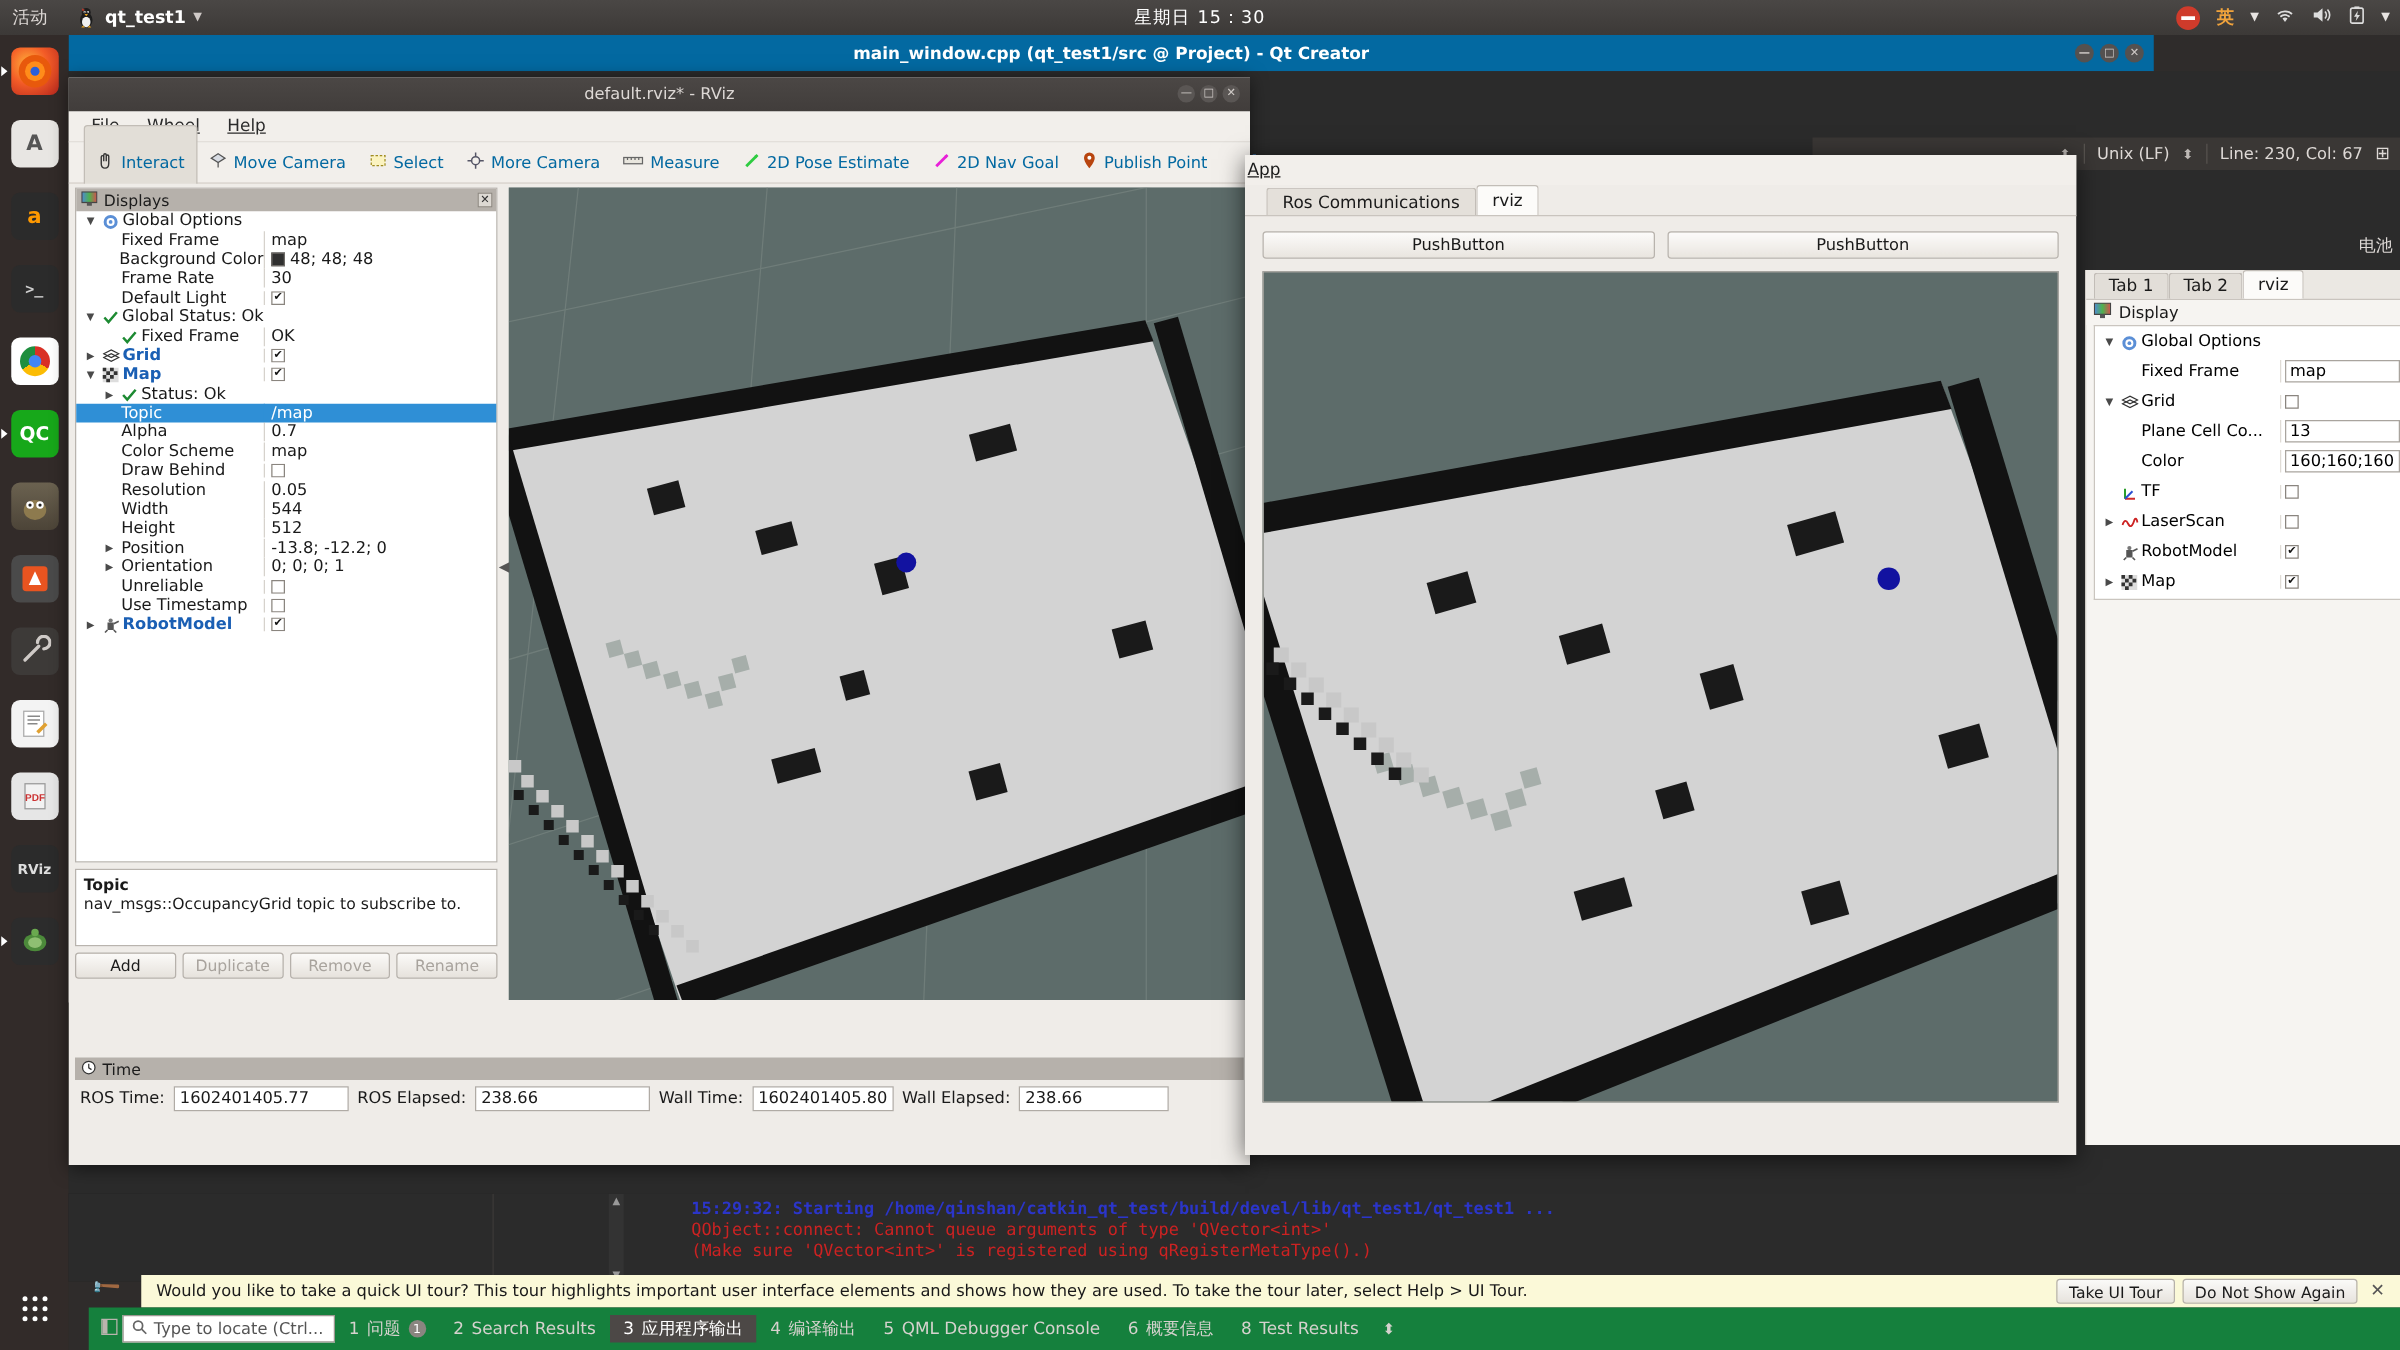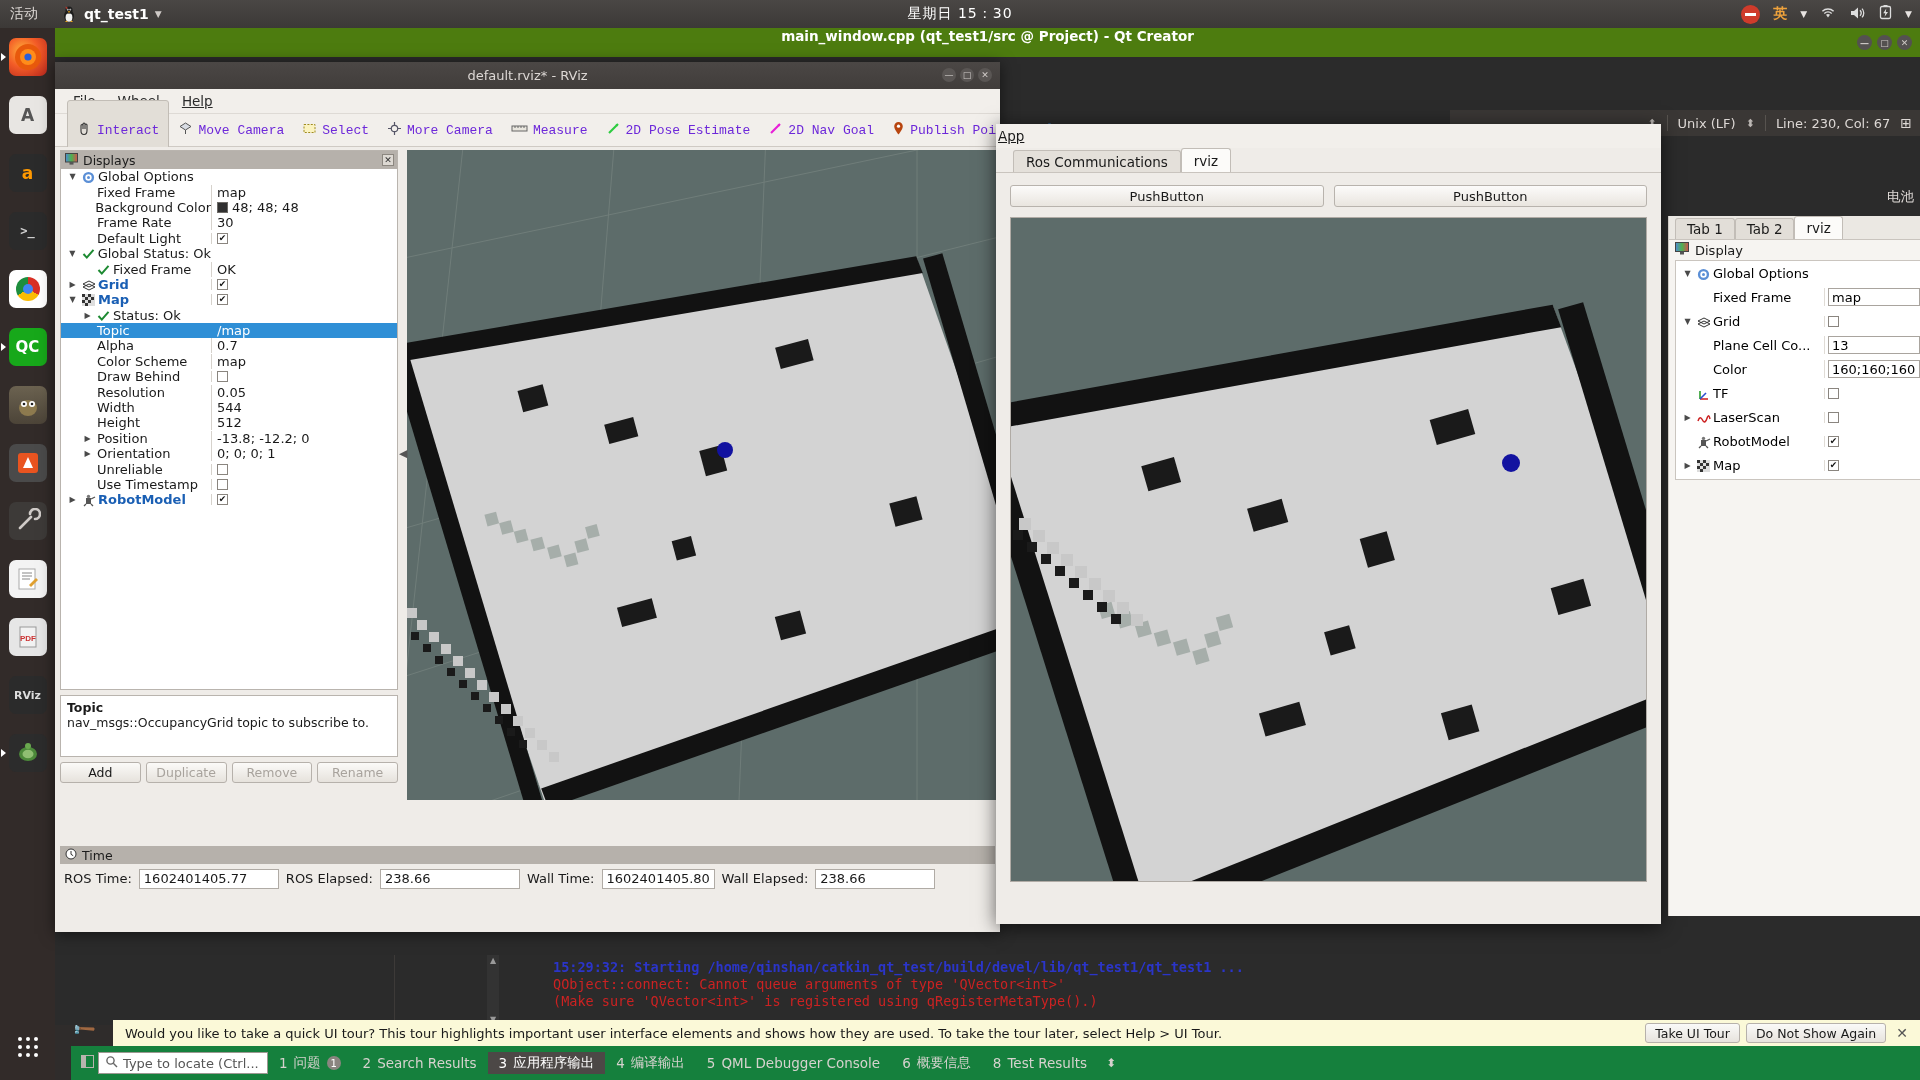--- a/index.html
+++ b/index.html
@@ -41,22 +41,22 @@
   .l-turtle{background:#2c2c2c;}
   .l-grid{background:transparent;color:#fff;font-size:22px;}
   .lchev{position:absolute;left:1px;top:50%;transform:translateY(-50%);width:0;height:0;
     border-top:4px solid transparent;border-bottom:4px solid transparent;border-left:5px solid #fff;}
   .chrome-dot{width:24px;height:24px;border-radius:50%;
     background:conic-gradient(#d93025 0 33%,#fbbc04 0 66%,#1e8e3e 0 100%);display:flex;align-items:center;justify-content:center;}
   .chrome-dot i{width:10px;height:10px;border-radius:50%;background:#4285f4;display:block;}
 
   
   .qtc{position:absolute;left:55px;top:28px;width:1865px;height:1052px;background:#2f2c2b;}
-  .qtc-title{position:absolute;left:0;top:0;width:1865px;height:29px;background:#4d7c0f;color:#fff;
-    display:flex;align-items:flex-start;justify-content:center;font-size:13.5px;font-weight:bold;}
+  .qtc-title{position:absolute;left:0;top:0;width:1668px;height:29px;background:#0369a1;color:#fff;
+    display:flex;align-items:center;justify-content:center;font-size:13.5px;font-weight:bold;}
   .qtc-wbtns{position:absolute;right:8px;top:7px;display:flex;gap:5px;}
   .wb{width:15px;height:15px;border-radius:50%;background:#545150;color:#cfcac7;font-size:9px;
     display:flex;align-items:center;justify-content:center;}
 
   
   .qtc-editor{position:absolute;left:0;top:29px;width:1865px;height:930px;background:#2b2b2b;overflow:hidden;}
   .code-line{position:absolute;font-family:"DejaVu Sans Mono",monospace;font-size:16px;white-space:pre;}
 
   
   .qtc-statrow{position:absolute;right:0;top:82px;width:470px;height:26px;background:#3a3735;
@@ -70,21 +70,21 @@
   .rviz-title{height:27px;background:linear-gradient(#4b4745,#413d3b);color:#ddd8d5;
     display:flex;align-items:center;justify-content:center;font-size:13px;position:relative;}
   .rviz-wbtns{position:absolute;right:8px;top:6px;display:flex;gap:4px;}
   .rvb{width:14px;height:14px;border-radius:50%;background:#5a5654;color:#cfcac7;font-size:9px;
     display:flex;align-items:center;justify-content:center;}
   .rviz-menu{height:25px;background:#f2efeb;display:flex;align-items:center;gap:22px;padding-left:18px;
     font-size:13.5px;color:#2b2b2b;border-bottom:1px solid #dedad5;}
   .rviz-menu u{text-decoration:underline;}
   .rviz-tb{height:33px;background:#f2efeb;display:flex;align-items:center;padding-left:8px;gap:0px;
     border-bottom:1px solid #cfcac4;}
-  .tbitem{display:flex;align-items:center;gap:5px;padding:20px 9px;font-size:13px;color:#6d28d9;white-space:nowrap;font-family:Liberation Mono, monospace;}
+  .tbitem{display:flex;align-items:center;gap:5px;padding:20px 9px;font-size:13px;color:#0369a1;white-space:nowrap;}
   .tbitem.active{background:#e2ded7;border:1px solid #c2bdb6;border-radius:3px;}
   .tb-sep{width:1px;height:20px;background:#cdc8c2;margin:0 6px;}
   .grip{width:7px;height:22px;background:
     repeating-linear-gradient(to bottom,#b9b4ae 0 2px,transparent 2px 4px);margin-right:4px;}
 
   .rviz-body{position:relative;height:655px;background:#efece8;}
   
   .disp{position:absolute;left:5px;top:3px;width:338px;height:540px;background:#fff;border:1px solid #b9b4ae;}
   .disp-hdr{height:18px;background:#b6b1ab;display:flex;align-items:center;gap:5px;padding:0 4px;font-size:12.5px;color:#1c1c1c;position:relative;}
   .disp-x{position:absolute;right:3px;top:3px;width:12px;height:12px;border:1px solid #8c8780;background:#ddd9d3;

